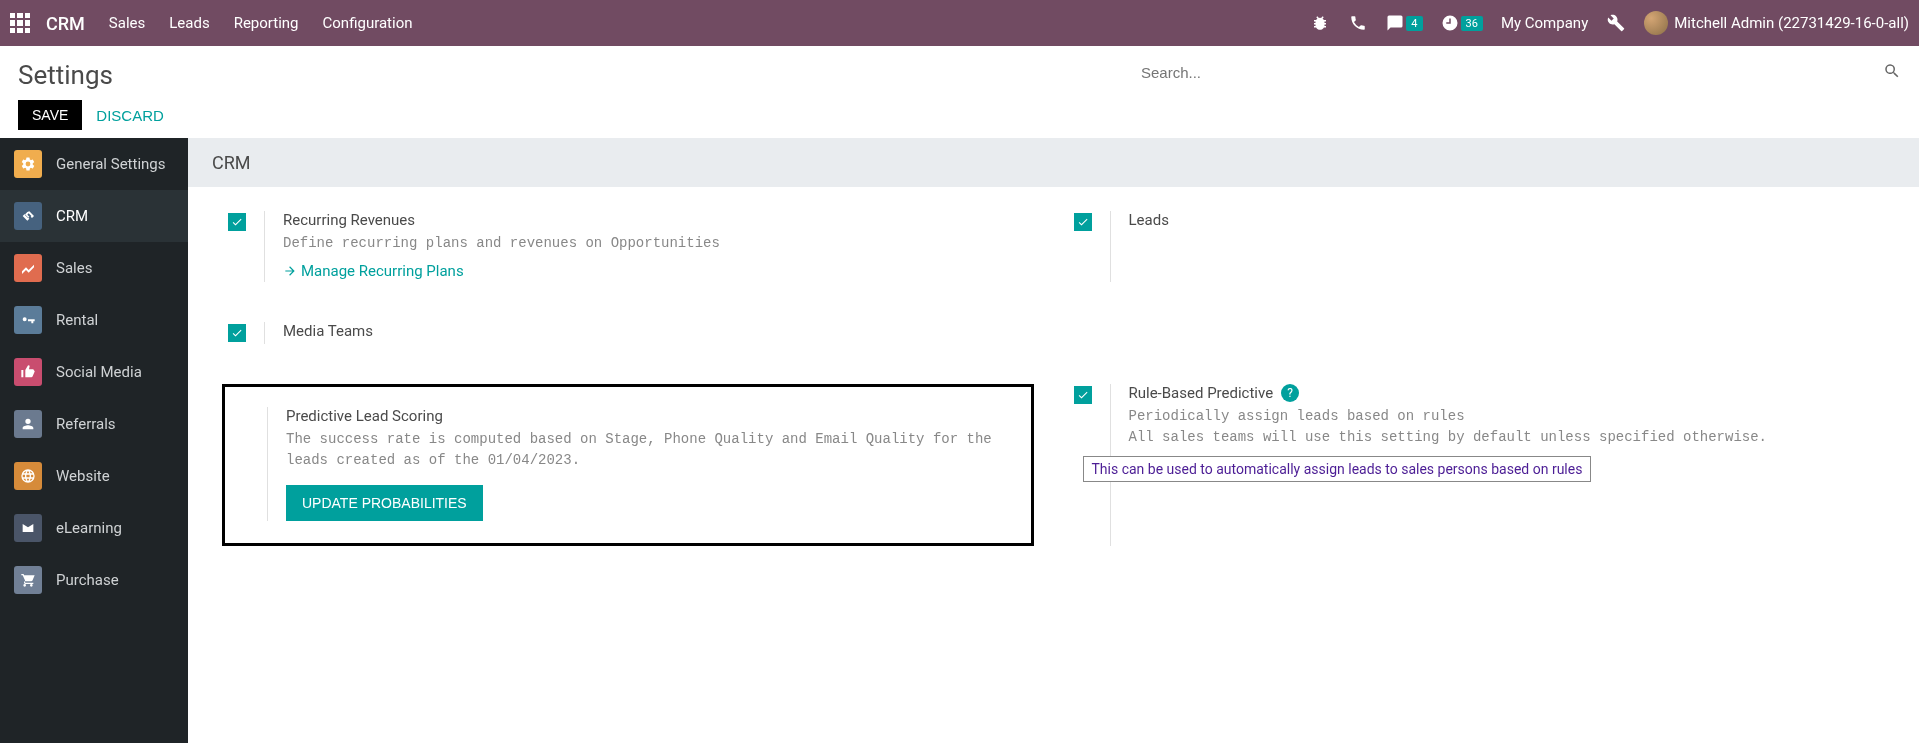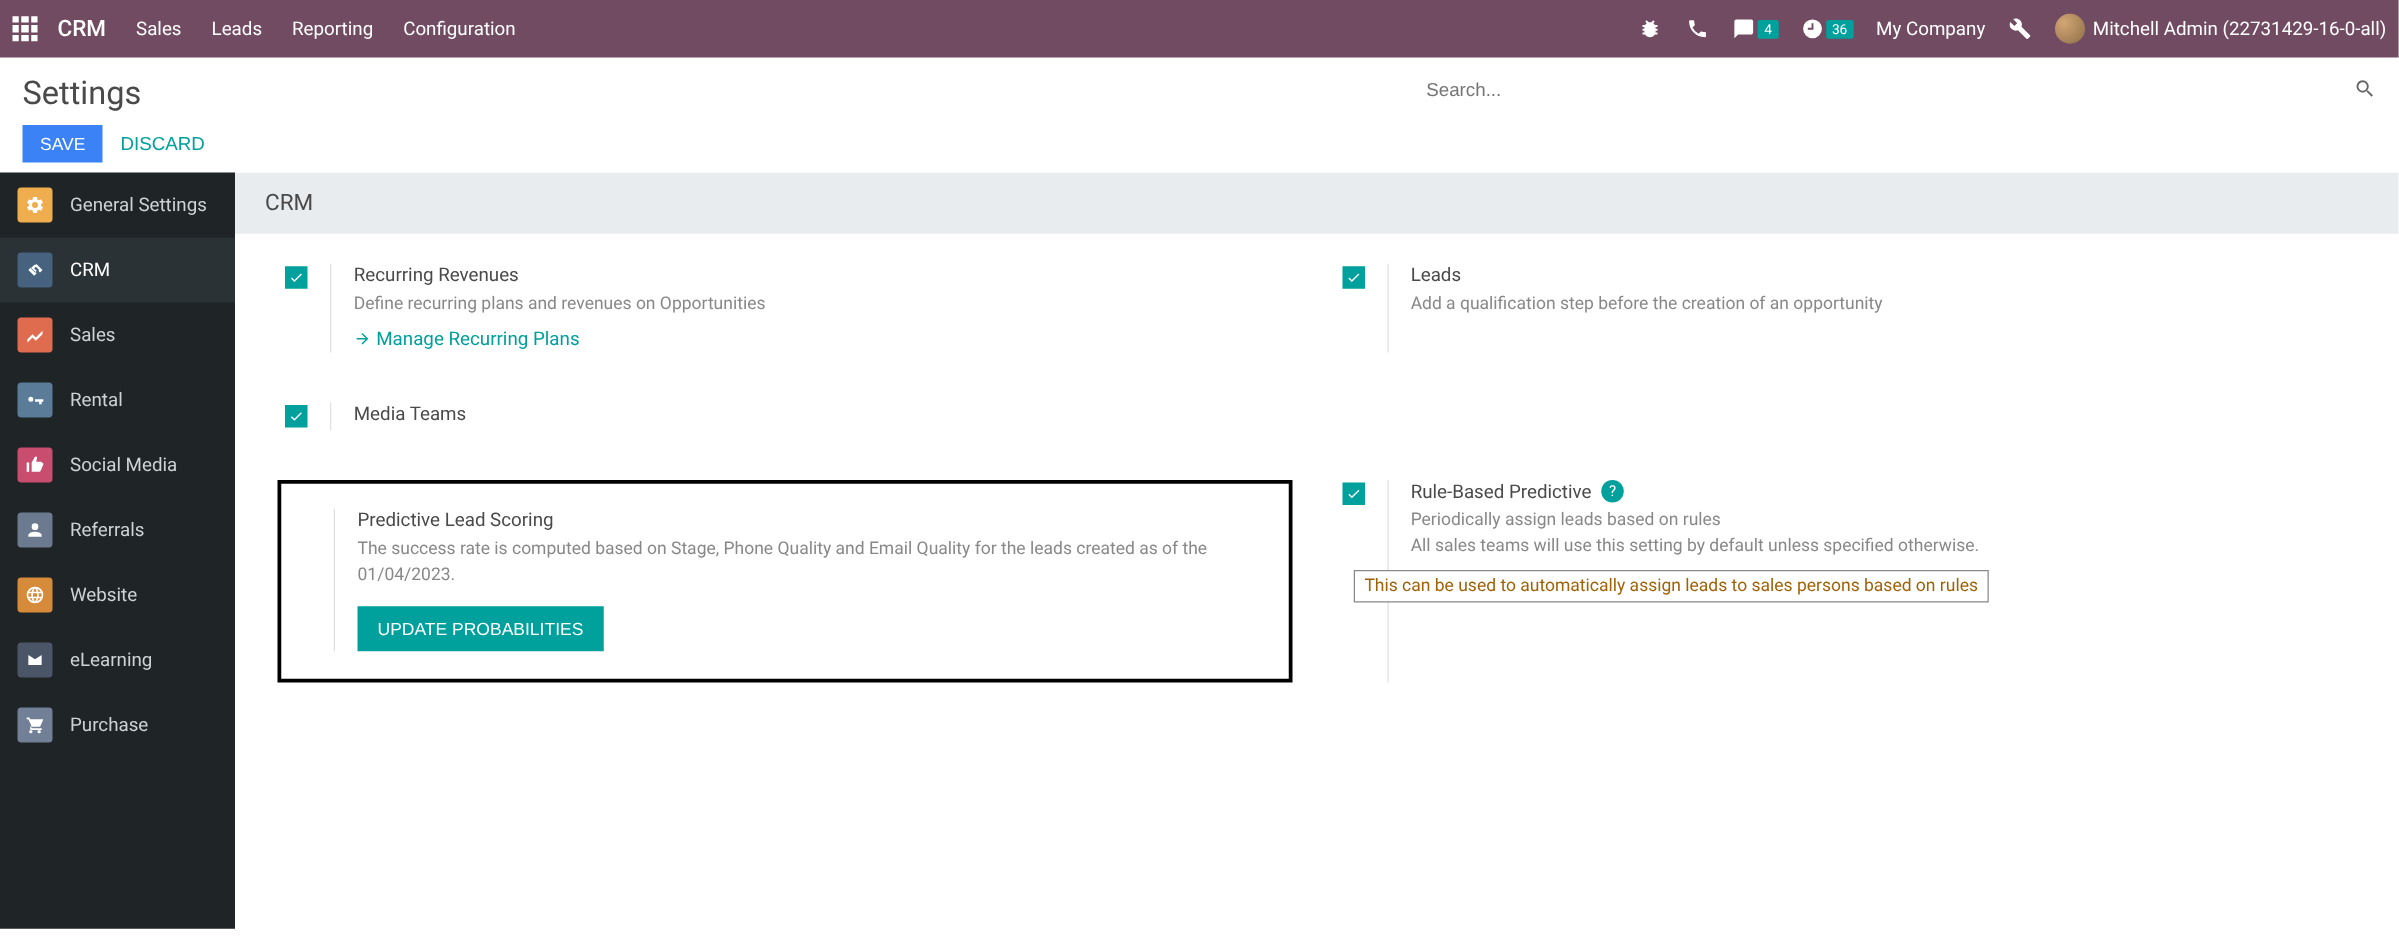--- a/index.html
+++ b/index.html
@@ -19,21 +19,21 @@
 .badge { background: #00a09d; color: #fff; font-size: 11px; padding: 1px 5px; border-radius: 2px; margin-left: 2px; }
 .company-name { font-size: 15px; cursor: pointer; }
 .avatar { width: 24px; height: 24px; border-radius: 50%; background: radial-gradient(circle at 30% 30%, #d4a574, #8b6f47); margin-right: 6px; }
 .user-wrap { display: flex; align-items: center; cursor: pointer; }
 .user-name { font-size: 15px; }
 
 
 .subheader { padding: 14px 18px 0 18px; }
 .page-title { font-size: 26px; font-weight: 400; color: #4a4a4a; margin-bottom: 10px; }
 .action-row { display: flex; align-items: center; gap: 14px; }
-.btn-primary { background: #3b82f6; color: #fff; border: none; padding: 7px 14px; font-size: 14px; font-weight: 500; cursor: pointer; }
+.btn-primary { background: #000000; color: #fff; border: none; padding: 7px 14px; font-size: 14px; font-weight: 500; cursor: pointer; }
 .btn-link { color: #00a09d; background: none; border: none; font-size: 15px; cursor: pointer; }
 
 
 .search-wrap { position: absolute; top: 58px; right: 18px; width: 760px; display: flex; align-items: center; }
 .search-input { flex: 1; border: none; outline: none; font-size: 15px; padding: 6px 0; color: #666; }
 .search-icon { color: #555; }
 
 
 .content { display: flex; height: calc(100% - 144px); margin-top: 8px; }
 .sidebar { width: 188px; background: #1f2427; color: #cfd2d4; overflow: hidden; }
@@ -44,28 +44,28 @@
 .main { flex: 1; overflow-y: auto; }
 .section-header { background: #e9ecef; padding: 14px 24px; font-size: 18px; color: #4a4a4a; margin-left: 0; }
 .settings-grid { display: grid; grid-template-columns: 1fr 1fr; gap: 40px 40px; padding: 24px 40px; }
 .setting-row { display: flex; gap: 18px; }
 .setting-check { padding-top: 2px; }
 .chk { width: 18px; height: 18px; background: #00a09d; display: flex; align-items: center; justify-content: center; cursor: pointer; }
 .chk svg { fill: #fff; }
 .divider { width: 1px; background: #e0e0e0; }
 .setting-body { flex: 1; }
 .setting-title { font-size: 15px; color: #4a4a4a; margin-bottom: 4px; display: flex; align-items: center; gap: 8px; }
-.setting-desc { font-size: 14px; color: #888; line-height: 1.5; }
+.setting-desc { font-size: 14px; color: #888; line-height: 1.5; font-family: Liberation Mono, monospace; }
 .setting-link { color: #00a09d; font-size: 15px; margin-top: 8px; display: inline-flex; align-items: center; gap: 4px; cursor: pointer; }
 .setting-link svg { fill: #00a09d; }
 .btn-upd { background: #00a09d; color: #fff; border: none; padding: 10px 16px; font-size: 14px; font-weight: 400; margin-top: 14px; cursor: pointer; }
 .highlight-box { border: 3px solid #000; padding: 20px 18px 22px 0; margin-left: -6px; }
 .highlight-box .setting-row { padding-left: 6px; }
 .help-icon { width: 18px; height: 18px; border-radius: 50%; background: #00a09d; color: #fff; font-size: 12px; display: inline-flex; align-items: center; justify-content: center; }
-.tooltip-box { border: 1px solid #888; background: #fff; padding: 4px 8px; font-size: 14px; color: #a16207; display: inline-block; margin-top: 8px; margin-left: -46px; }
+.tooltip-box { border: 1px solid #888; background: #fff; padding: 4px 8px; font-size: 14px; color: #4c1d95; display: inline-block; margin-top: 8px; margin-left: -46px; }
 </style>
 </head>
 <body>
 
 <div class="topnav">
   <div class="apps-grid">
     <span></span>
       <span></span>
       <span></span>
       <span></span>
@@ -241,21 +241,20 @@
         <div class="setting-check">
             <div class="chk">
               <svg width="12" height="12" viewBox="0 0 24 24">
                 <path d="M9 16.17L4.83 12l-1.42 1.41L9 19 21 7l-1.41-1.41z"></path>
               </svg>
             </div>
           </div>
         <div class="divider"></div>
         <div class="setting-body">
           <div class="setting-title">Leads</div>
-          <div class="setting-desc">Add a qualification step before the creation of an opportunity</div>
         </div>
       </div>
 
       <div class="setting-row">
         <div class="setting-check">
             <div class="chk">
               <svg width="12" height="12" viewBox="0 0 24 24">
                 <path d="M9 16.17L4.83 12l-1.42 1.41L9 19 21 7l-1.41-1.41z"></path>
               </svg>
             </div>

